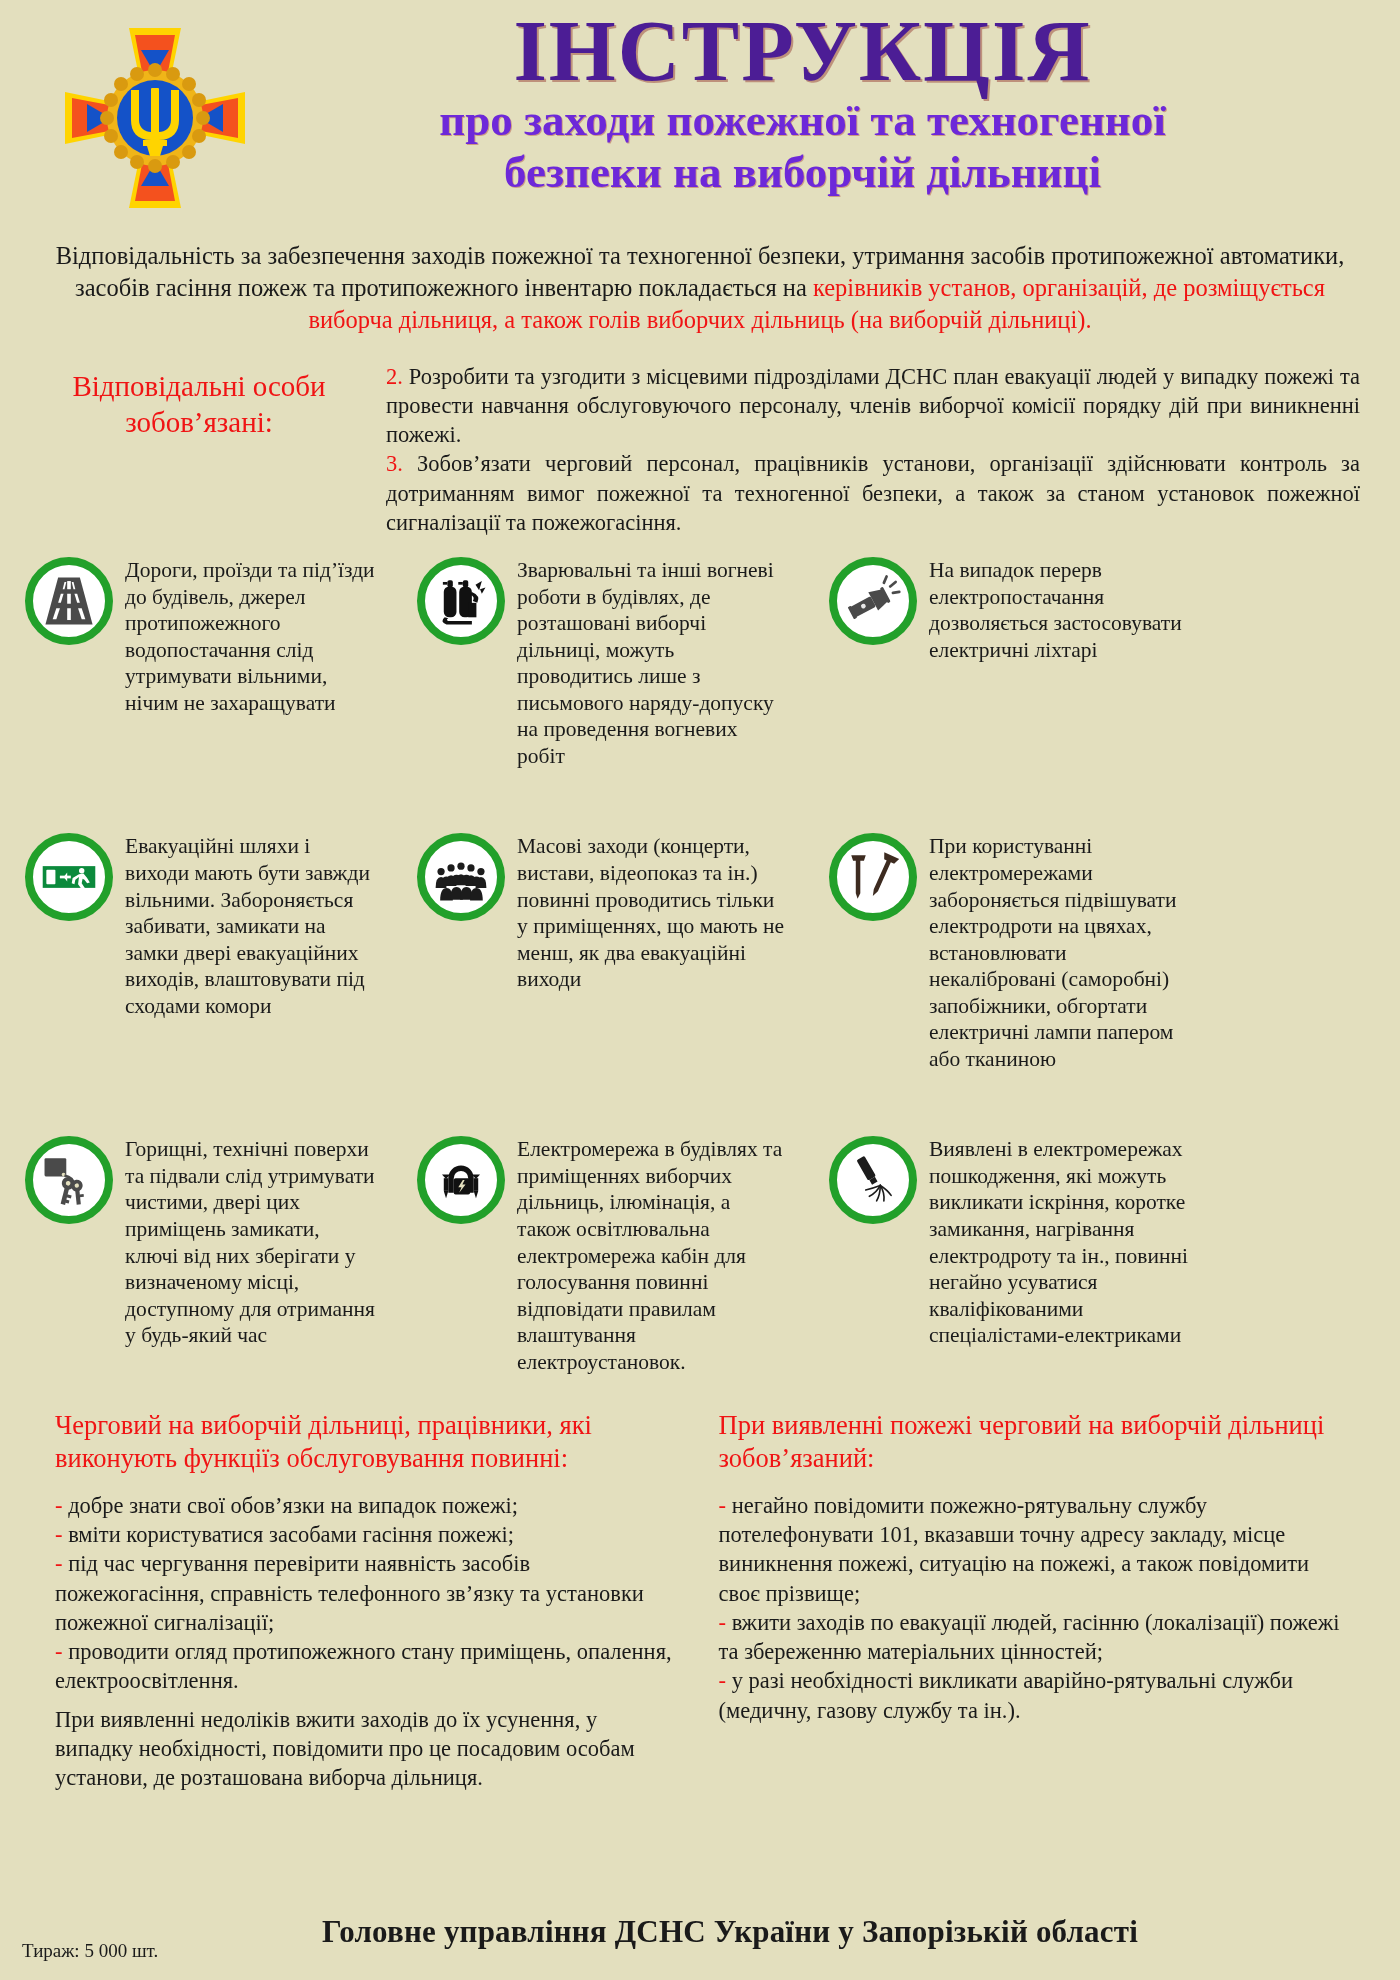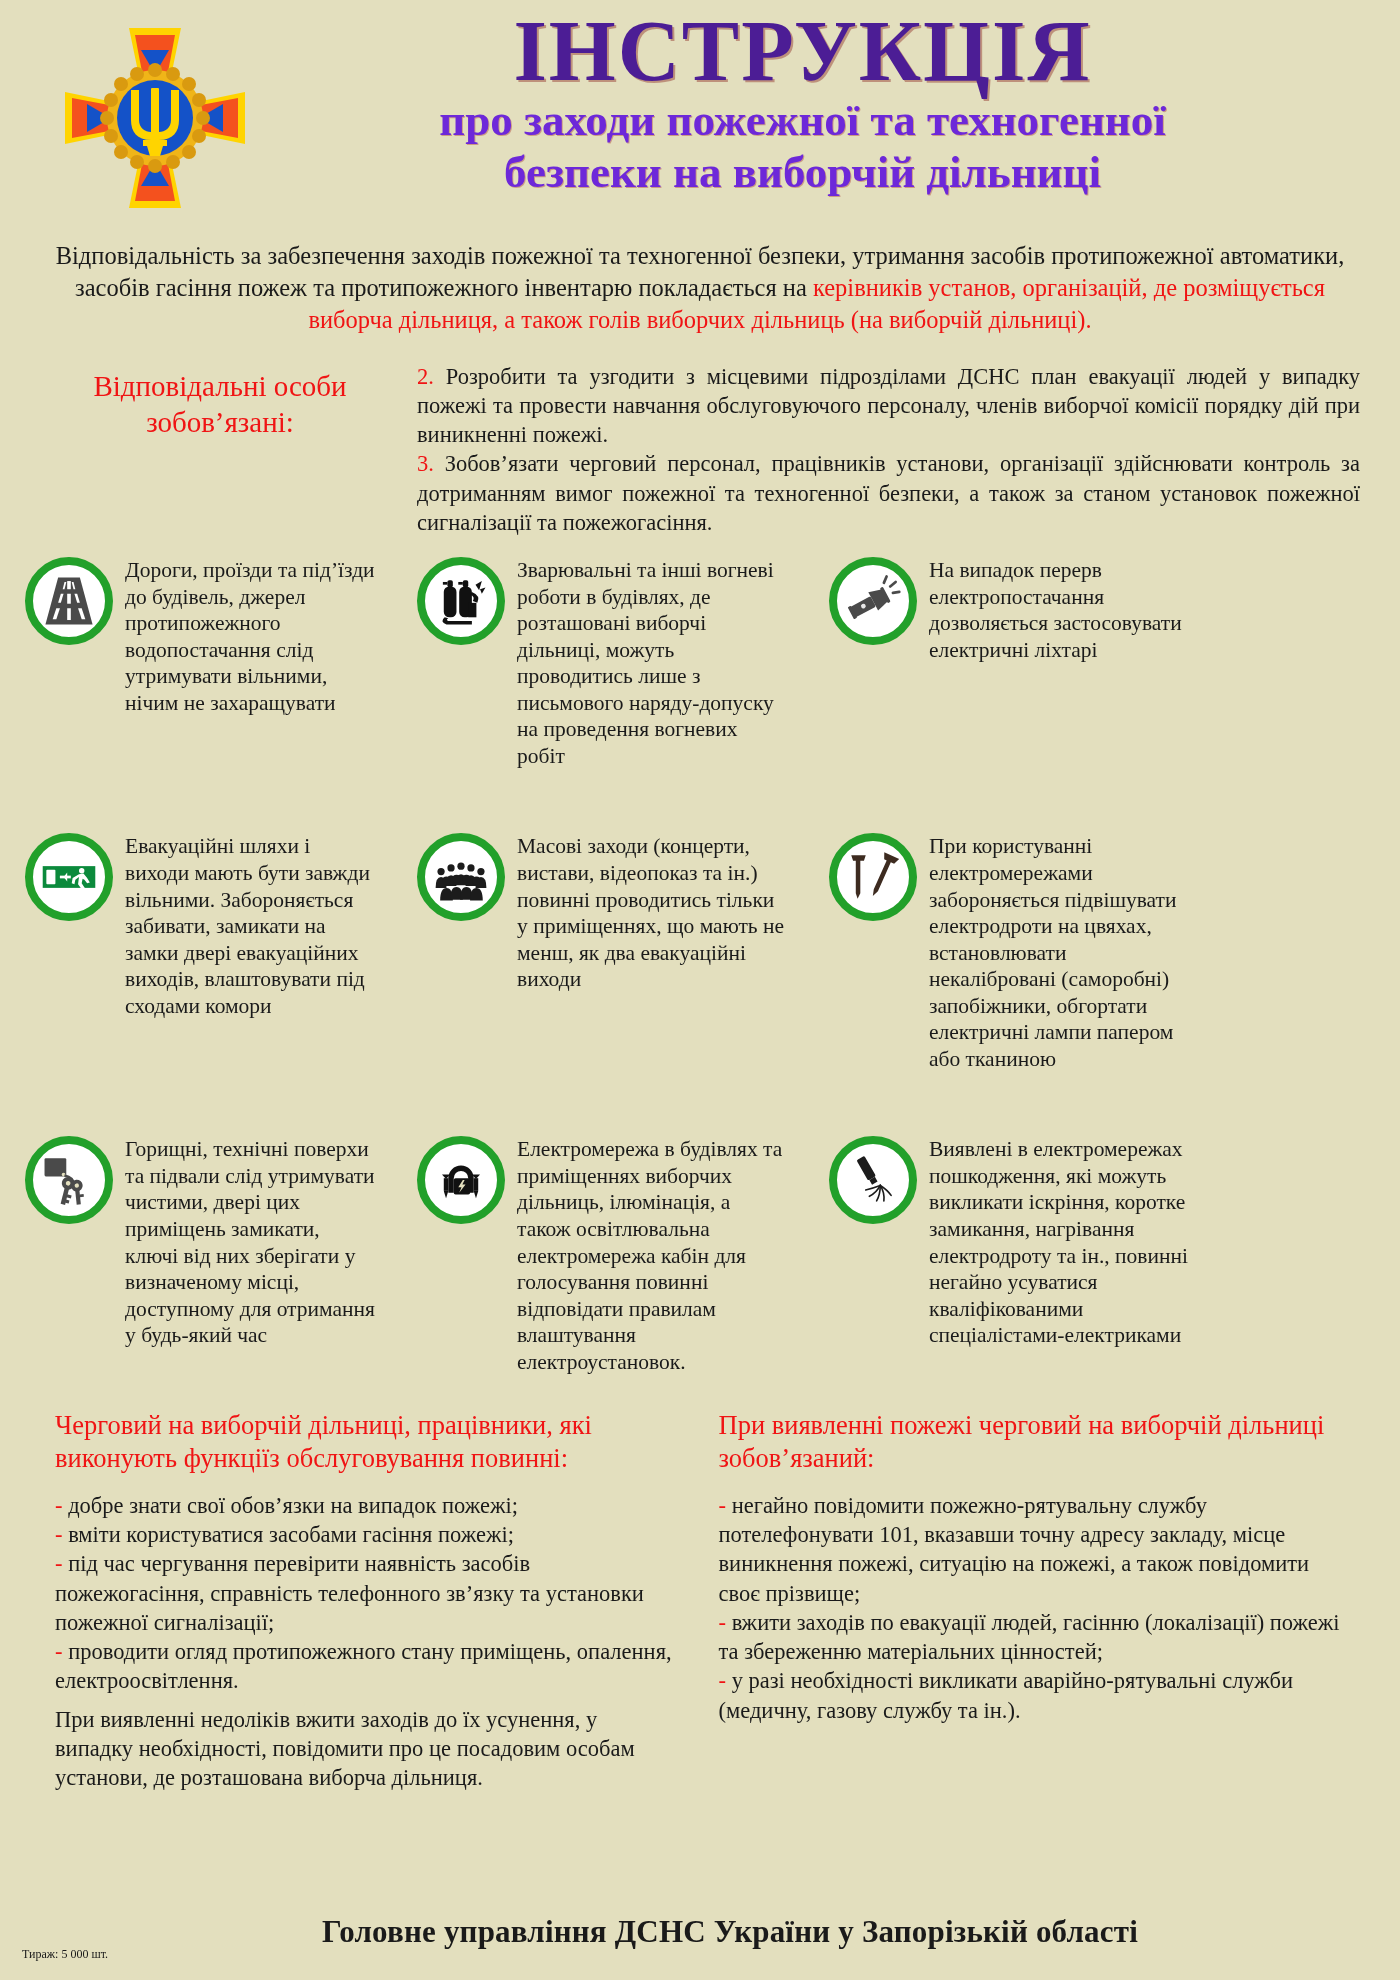--- a/index.html
+++ b/index.html
@@ -29,21 +29,21 @@
   }
 
   
   .intro{
     font-size:24.5px;line-height:1.30;text-align:center;
     padding:22px 42px 0 42px;
   }
   .intro .red{color:#f01414;}
 
   
-  .resp-wrap{display:flex;padding:26px 40px 0 55px;gap:32px;}
+  .resp-wrap{display:flex;padding:26px 40px 0 34px;gap:22px;}
   .resp-head{
     width:330px;flex:0 0 330px;text-align:center;
     color:#f01414;font-size:29px;line-height:1.25;padding-top:6px;
   }
   .resp-list{flex:1;font-size:22.5px;line-height:1.30;text-align:justify;}
   .resp-list .num{color:#f01414;}
 
   
   .grid{
     display:grid;grid-template-columns:352px 372px 360px;
@@ -64,21 +64,21 @@
   
   .bottom{display:flex;padding:12px 56px 0 55px;gap:38px;}
   .bcol{flex:1;}
   .bhead{color:#f01414;font-size:26.5px;line-height:1.24;margin-bottom:16px;}
   .blist{font-size:22.5px;line-height:1.30;}
   .blist .d{color:#f01414;}
   .bpara{font-size:22.5px;line-height:1.30;margin-top:9px;}
 
   
   .footer{position:absolute;left:0;right:0;bottom:14px;height:70px;}
-  .tirazh{position:absolute;left:22px;bottom:4px;font-size:12px;margin-top:48px;}
+  .tirazh{position:absolute;left:22px;bottom:4px;font-size:19px;margin-top:48px;}
   .org{
     position:absolute;left:0;right:0;bottom:16px;text-align:center;
     font-size:31px;font-weight:700;letter-spacing:0.2px;padding-left:60px;
   }
 </style>
 </head>
 <body>
 
 <div class="page">
 

